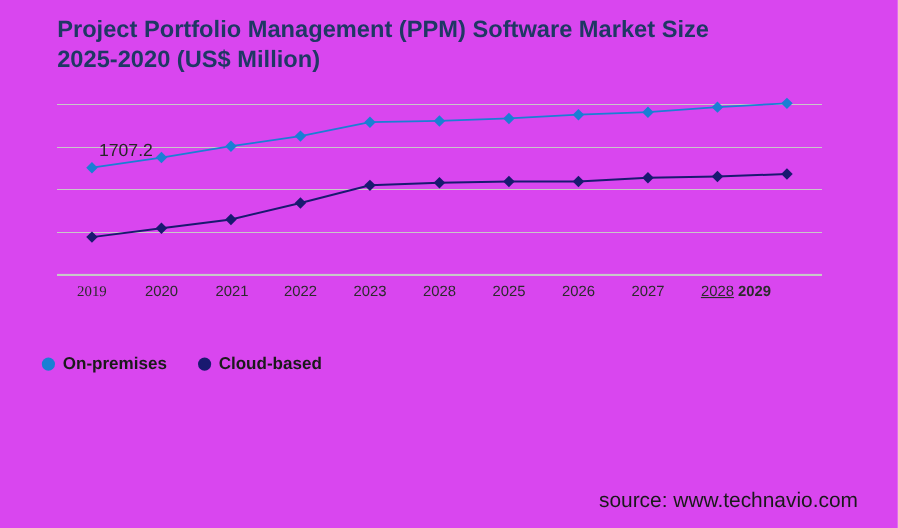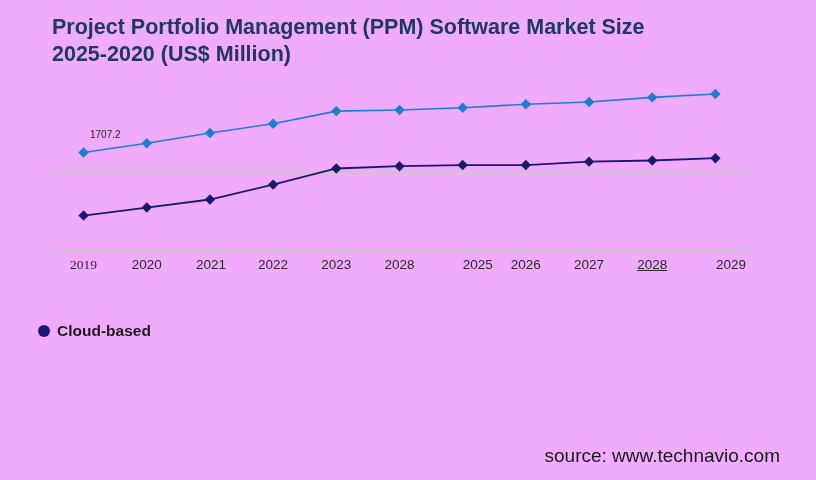--- a/index.html
+++ b/index.html
@@ -15,21 +15,21 @@
     overflow: hidden;
     position: relative;
   }
 
   #chart-root {
     position: absolute;
     left: 0;
     top: 0;
     width: 816px;
     height: 480px;
-    background: #f0abfc;
+    background: #d946ef;
   }
 
   
   .chart-title {
     position: absolute;
     left: 52px;
     top: 14px;
     width: 730px;
     font-size: 21.5px;
     font-weight: bold;
@@ -55,21 +55,21 @@
     left: 0;
     top: 0;
     width: 695px;
     height: 155px;
     overflow: visible;
   }
 
   
   .data-label {
     position: absolute;
-    font-size: 10px;
+    font-size: 16px;
     color: #262626;
     white-space: nowrap;
   }
   .data-label-first {
     left: 38px;
     top: 34px;
   }
 
   
   .x-axis {
@@ -182,29 +182,33 @@
 
   <div class="x-axis">
     <div class="x-axis-line"></div>
     <div id="x-tick-labels">
         <div class="x-tick-label" style="left: 31.5909px; font-family: Liberation Serif, serif;">2019</div>
         <div class="x-tick-label" style="left: 94.7727px;">2020</div>
         <div class="x-tick-label" style="left: 159px;">2021</div>
         <div class="x-tick-label" style="left: 221.136px;">2022</div>
         <div class="x-tick-label" style="left: 284.318px;">2023</div>
         <div class="x-tick-label" style="left: 347.5px;">2028</div>
-        <div class="x-tick-label" style="left: 410.682px; text-align: right;">2025</div>
+        <div class="x-tick-label" style="left: 410.682px;">2025</div>
         <div class="x-tick-label" style="left: 473.864px;">2026</div>
         <div class="x-tick-label" style="left: 537.045px;">2027</div>
         <div class="x-tick-label" style="left: 600.227px; text-decoration: underline;">2028</div>
-        <div class="x-tick-label" style="left: 679px;">2029</div>
+        <div class="x-tick-label" style="left: 634px; font-weight: bold;">2029</div>
       </div>
   </div>
 
   <div class="legend">
+    <div class="legend-item">
+      <span class="legend-swatch" id="legend-swatch-0" style="background: rgb(26, 127, 212);"></span>
+      <span class="legend-text">On-premises</span>
+    </div>
     <div class="legend-item">
       <span class="legend-swatch" id="legend-swatch-1" style="background: rgb(25, 25, 112);"></span>
       <span class="legend-text">Cloud-based</span>
     </div>
   </div>
 
   <div class="source-note">source: www.technavio.com</div>
 
 </div>
 

